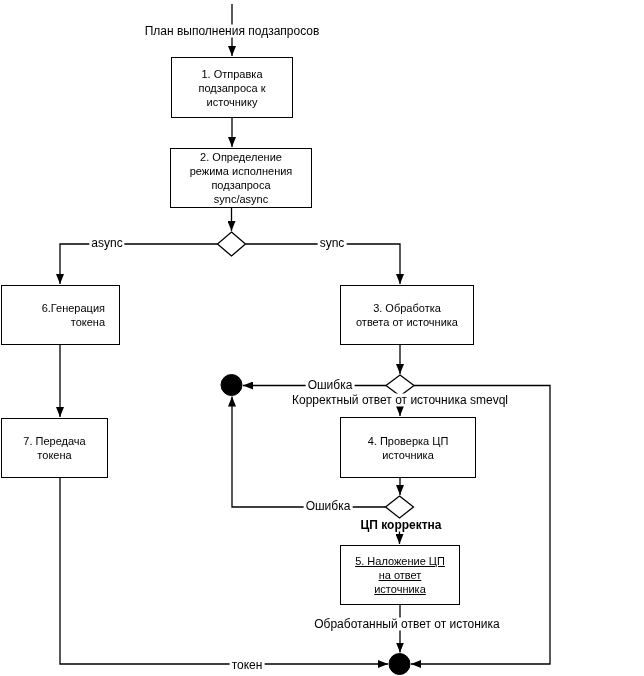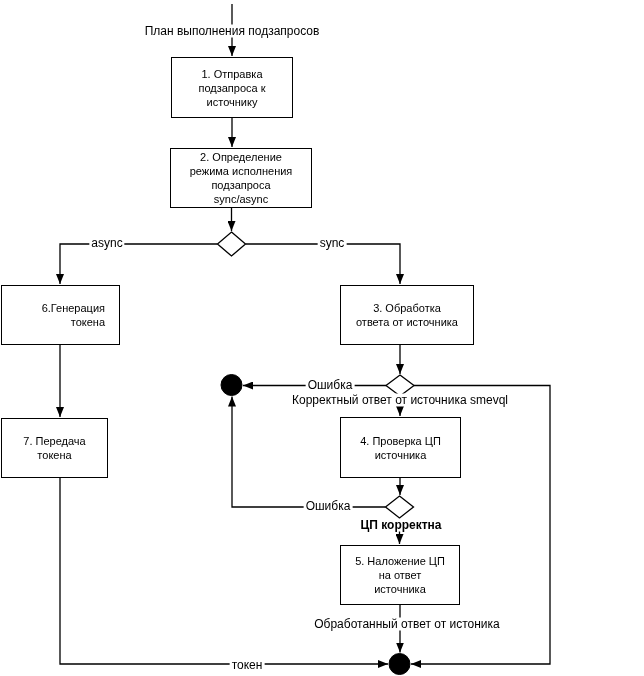--- a/index.html
+++ b/index.html
@@ -80,22 +80,22 @@
     <polygon points="400,375 414,385.5 400,396 386,385.5" fill="#ffffff" stroke="#000000" stroke-width="1.3"></polygon>
     <polygon points="399.5,496 413.5,507 399.5,518 385.5,507" fill="#ffffff" stroke="#000000" stroke-width="1.3"></polygon>
 
     <circle cx="231.5" cy="385" r="10.5" fill="#000000" stroke="#000000"></circle>
     <circle cx="399.5" cy="664" r="10.5" fill="#000000" stroke="#000000"></circle>
   </svg>
 
   <div class="node" style="left:171px; top:57px; width:122px; height:61px;">1. Отправка подзапроса к источнику</div>
   <div class="node" style="left:170px; top:148px; width:142px; height:60px;">2. Определение режима исполнения подзапроса sync/async</div>
   <div class="node" style="left:340px; top:285px; width:134px; height:60px;">3. Обработка ответа от источника</div>
-  <div class="node" style="left:340px; top:417px; width:121px; height:61px;">4. Проверка ЦП источника</div>
-  <div class="node" style="left:340px; top:545px; width:120px; height:60px;">5. Наложение ЦП на ответ источника</div>
+  <div class="node" style="left:340px; top:417px; width:136px; height:61px;">4. Проверка ЦП источника</div>
+  <div class="node" style="left:340px; top:545px; width:120px; height:60px;text-decoration:underline;">5. Наложение ЦП на ответ источника</div>
   <div class="node" style="left:1px; top:285px; width:119px; height:60px;text-align:right;">6.Генерация токена</div>
   <div class="node" style="left:1px; top:418px; width:107px; height:60px;">7. Передача токена</div>
 
   <div class="edge-label" style="left:232px; top:31px;">План выполнения подзапросов</div>
   <div class="edge-label" style="left:107px; top:243px;">async</div>
   <div class="edge-label" style="left:332px; top:243px;">sync</div>
   <div class="edge-label" style="left:330px; top:385px;">Ошибка</div>
   <div class="edge-label" style="left:400px; top:400px;">Корректный ответ от источника smevql</div>
   <div class="edge-label" style="left:328px; top:506px;">Ошибка</div>
   <div class="edge-label" style="left:401px; top:525px;font-weight:bold;">ЦП корректна</div>

